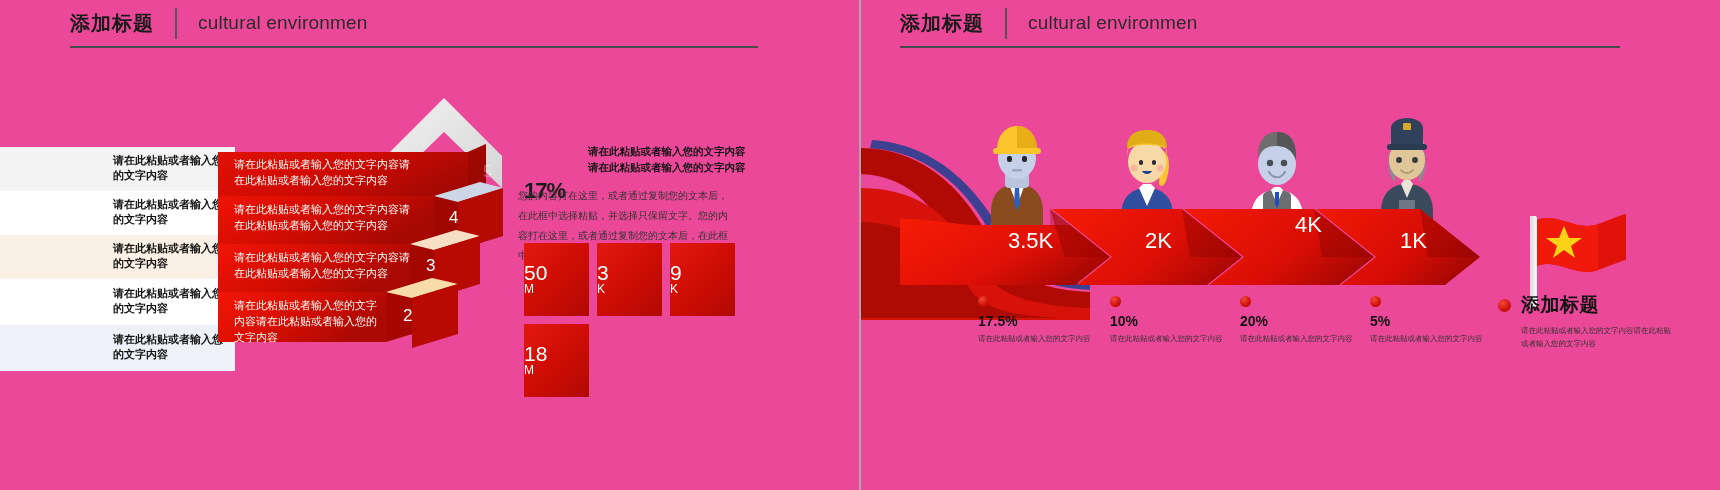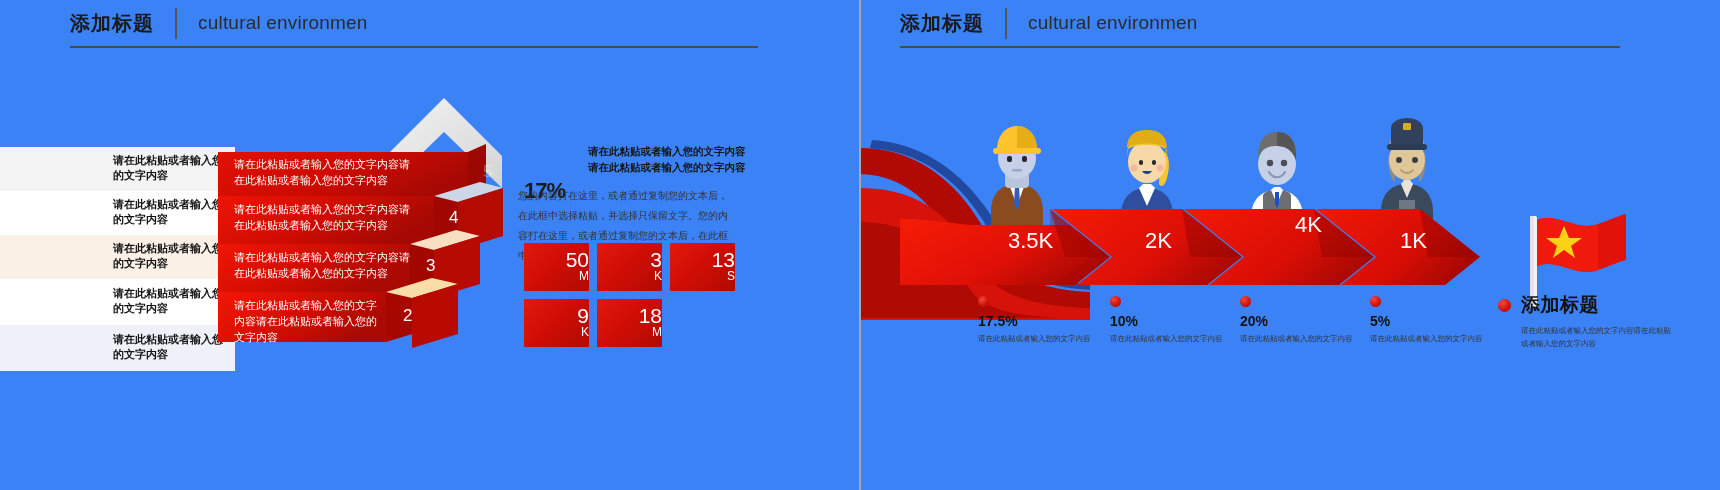--- a/index.html
+++ b/index.html
@@ -2,21 +2,21 @@
 <html><head>
 <meta charset="utf-8">
 <style>
   html,body{margin:0;padding:0;}
   body{
     width:1720px;height:490px;background:#ffffff;overflow:hidden;
     font-family:"Liberation Sans","DejaVu Sans",sans-serif;
     -webkit-font-smoothing:antialiased;
   }
   .deck{position:relative;width:1720px;height:490px;display:flex;}
-  .slide{position:relative;width:860px;height:490px;background:#3b82f6;overflow:hidden;}
+  .slide{position:relative;width:860px;height:490px;background:#ec4899;overflow:hidden;}
   .slide-divider{position:absolute;left:859px;top:0;width:2px;height:490px;background:#a9a9a9;z-index:50;}
 
   
   .hdr{position:absolute;left:70px;top:8px;width:690px;height:42px;}
   .hdr-cn{position:absolute;left:0;top:2px;font-size:20px;font-weight:bold;color:#1a1a1a;letter-spacing:1px;
           font-family:"DejaVu Sans","Liberation Sans",sans-serif;}
   .hdr-sep{position:absolute;left:105px;top:0px;width:2px;height:31px;background:#555;}
   .hdr-en{position:absolute;left:128px;top:4px;font-size:19px;color:#2b2b2b;letter-spacing:.2px;}
   .hdr-rule{position:absolute;left:0;top:38px;width:688px;height:2px;background:#4a4a4a;}
 
@@ -40,21 +40,21 @@
        font-family:"DejaVu Sans","Liberation Sans",sans-serif;}
   .step .num{position:absolute;color:#fff;font-size:17px;font-family:"Liberation Sans",sans-serif;}
 
   .statnum{position:absolute;left:524px;top:143px;font-size:22px;font-weight:bold;color:#1a1a1a;letter-spacing:-1px;margin-top:35px;}
   .statdesc{position:absolute;left:588px;top:144px;width:180px;font-size:10.5px;line-height:1.5;font-weight:bold;color:#151515;
        font-family:"DejaVu Sans","Liberation Sans",sans-serif;}
   .statbody{position:absolute;left:518px;top:186px;width:210px;font-size:10px;line-height:2.0;color:#333;
        font-family:"DejaVu Sans","Liberation Sans",sans-serif;}
 
   .kpis{position:absolute;left:524px;top:243px;width:212px;display:flex;flex-wrap:wrap;gap:8px;}
-  .kpi{width:65px;height:48px;display:flex;flex-direction:column;align-items:flex-end;justify-content:center;
+  .kpi{width:65px;height:73px;display:flex;flex-direction:column;align-items:flex-start;justify-content:center;
        background:linear-gradient(135deg,#e2190d 0%,#cf0d05 48%,#b00a02 100%);color:#fff;border-radius:1px;}
   .kpi .v{font-size:21px;line-height:.95;font-weight:400;}
   .kpi .u{font-size:12px;line-height:1.1;}
 
   
   .rwrap{position:absolute;left:0;top:0;width:860px;height:490px;}
   .swoosh{position:absolute;left:0px;top:130px;width:230px;height:190px;}
   .people{position:absolute;left:30px;top:118px;width:560px;height:110px;}
   .person{position:absolute;width:84px;height:110px;}
   .arrowband{position:absolute;left:0px;top:195px;width:620px;height:90px;}
@@ -199,24 +199,20 @@
     <div class="kpis">
       <div class="kpi">
         <div class="v">50</div>
         <div class="u">M</div>
       </div>
       <div class="kpi">
         <div class="v">3</div>
         <div class="u">K</div>
       </div>
       <div class="kpi">
-        <div class="v">13</div>
-        <div class="u">S</div>
-      </div>
-      <div class="kpi">
         <div class="v">9</div>
         <div class="u">K</div>
       </div>
       <div class="kpi">
         <div class="v">18</div>
         <div class="u">M</div>
       </div>
     </div>
   </div>
 

